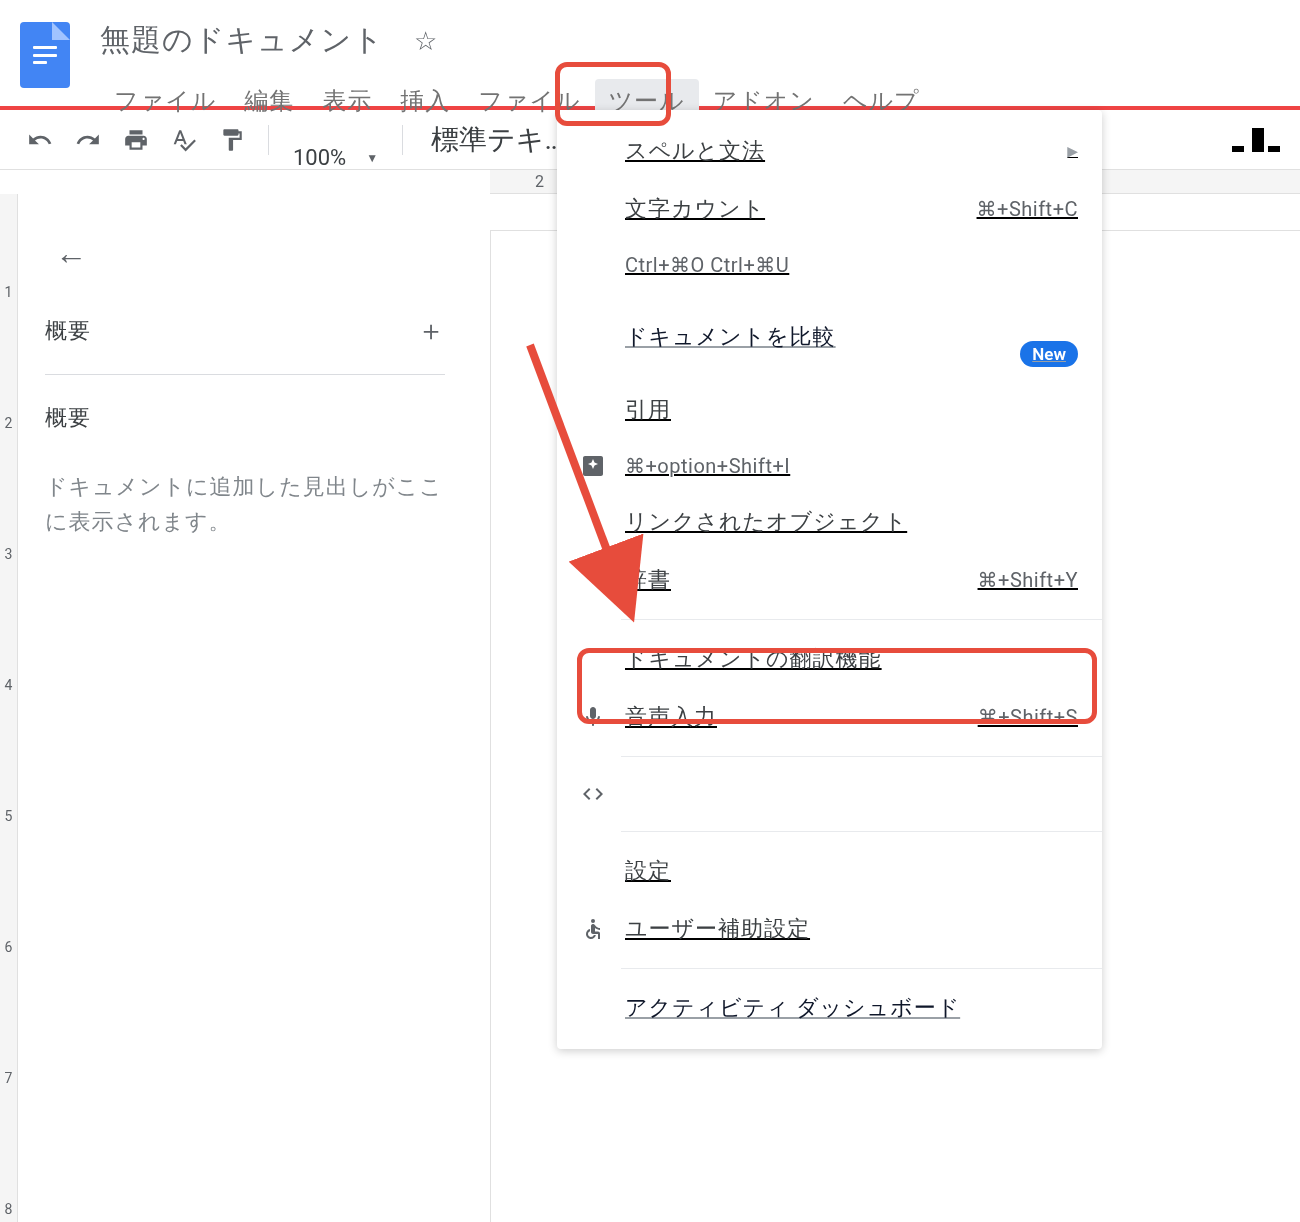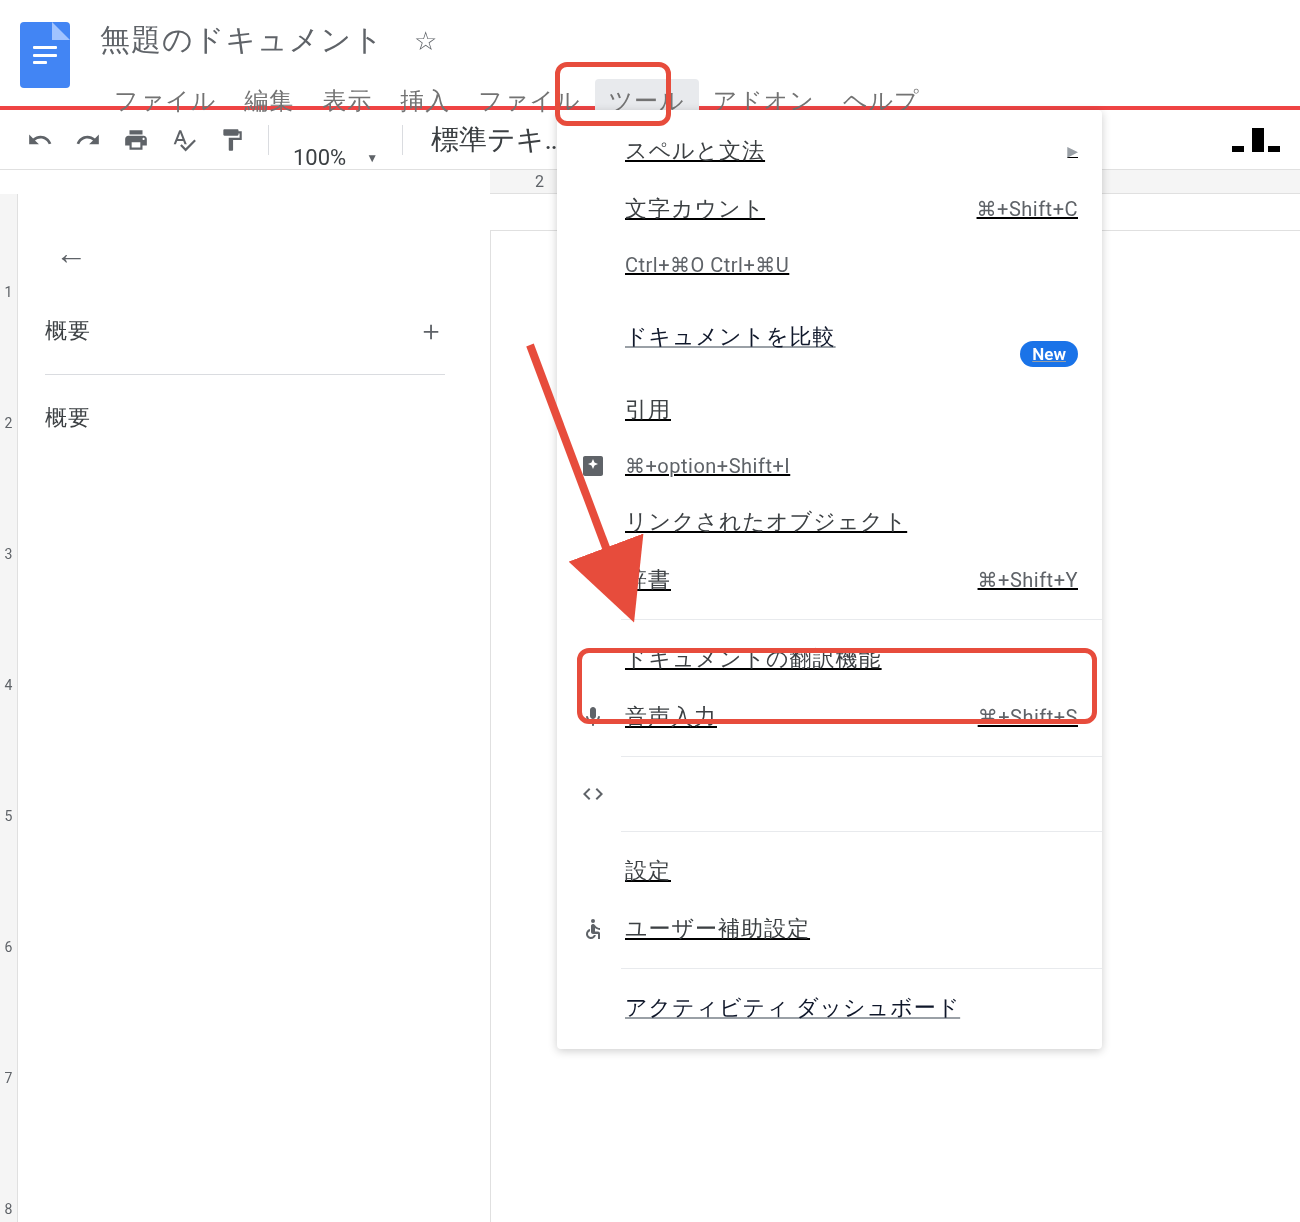--- a/index.html
+++ b/index.html
@@ -413,20 +413,21 @@
 </div>
 
 <div class="main-area">
   <div class="outline-panel">
     <div class="back-arrow">←</div>
     <div class="outline-header">
       <div class="outline-title">概要</div>
       <div class="plus-icon">＋</div>
     </div>
     <div class="outline-subtitle">概要</div>
+    <div class="outline-empty">ドキュメントに追加した見出しがここに表示されます。</div>
   </div>
   <div class="document-area"></div>
 </div>
 
 <div class="dropdown-menu">
   <div class="dropdown-item">
     <div class="dropdown-icon"></div>
     <div class="dropdown-label">スペルと文法</div>
     <div class="dropdown-arrow">▶</div>
   </div>

